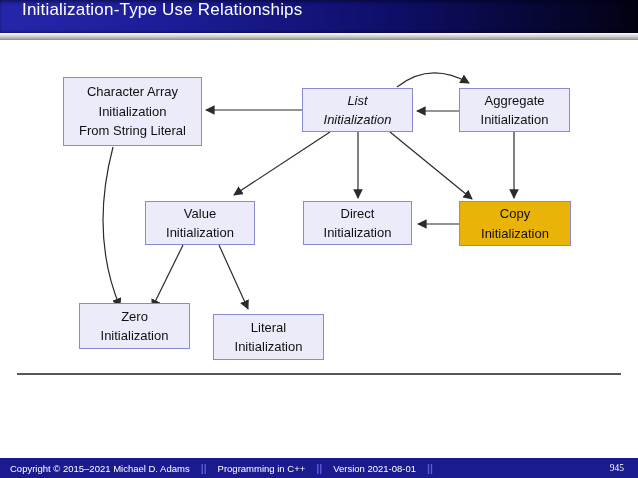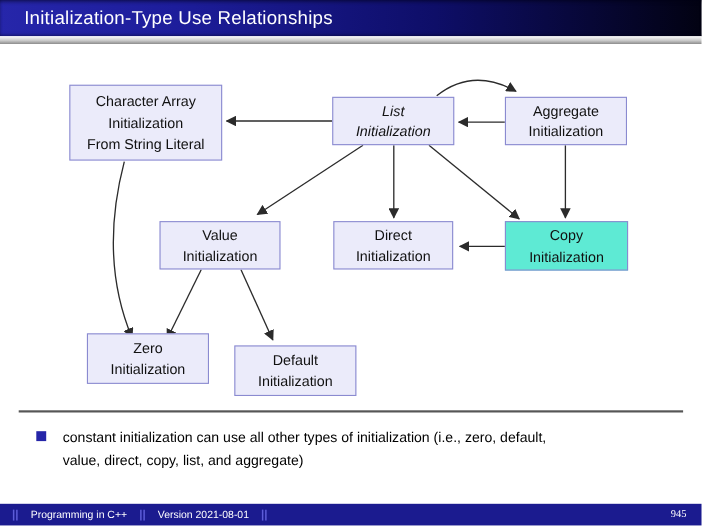--- a/index.html
+++ b/index.html
@@ -8,21 +8,21 @@
     width:638px;height:478px;
     background:#ffffff;
     overflow:hidden;
     font-family:"Liberation Sans", sans-serif;
   }
   
   .titlebar{
     position:absolute;left:0;top:0;width:638px;height:33px;
     background:linear-gradient(90deg,#2626aa 0%,#1d1d9b 25%,#0e0e68 62%,#020212 100%);
     box-shadow:inset 0 3px 4px -2px rgba(0,0,20,.7), inset 0 -2px 3px -1px rgba(0,0,20,.5);
-    display:flex;align-items:center;
+    display:flex;align-items:flex-start;
   }
   .titlebar .title{
     color:#ffffff;font-size:17px;padding-left:22px;letter-spacing:.2px;
   }
   .title-shadow{
     position:absolute;left:0;top:33px;width:638px;height:7px;
     background:linear-gradient(#fdfdfd 0%,#c9c9c9 55%,#8c8c8c 100%);
   }
   
   .diagram{position:absolute;left:0;top:0;width:542px;height:478px;}
@@ -110,44 +110,40 @@
 Initialization</span>
         </div>
         <div class="node" style="left: 145px; top: 201px; width: 110px; height: 44px; background: rgb(235, 235, 250); border-color: rgb(138, 138, 208);">
           <span class="node-label">Value
 Initialization</span>
         </div>
         <div class="node" style="left: 303px; top: 201px; width: 109px; height: 44px; background: rgb(235, 235, 250); border-color: rgb(138, 138, 208); justify-content: center;">
           <span class="node-label">Direct
 Initialization</span>
         </div>
-        <div class="node" style="left: 459px; top: 201px; width: 112px; height: 45px; background: #5eead4; border-color: rgb(138, 138, 208);">
+        <div class="node" style="left: 459px; top: 201px; width: 112px; height: 45px; background: #eab308; border-color: rgb(138, 138, 208);">
           <span class="node-label">Copy
 Initialization</span>
         </div>
         <div class="node" style="left: 79px; top: 303px; width: 111px; height: 46px; background: rgb(235, 235, 250); border-color: rgb(138, 138, 208);">
           <span class="node-label">Zero
 Initialization</span>
         </div>
         <div class="node" style="left: 213px; top: 314px; width: 111px; height: 46px; background: rgb(235, 235, 250); border-color: rgb(138, 138, 208);">
-          <span class="node-label">Default
+          <span class="node-label">Literal
 Initialization</span>
         </div>
       </div>
   </div>
 
   <div class="rule"></div>
 
-  <div class="bullet-row">
-    <span class="bullet-marker" style="background: rgb(37, 37, 168);"></span>
-    <span class="bullet-text">constant initialization can use all other types of initialization (i.e., zero, default,
-value, direct, copy, list, and aggregate)</span>
-  </div>
 
   <div class="footer" style="background: rgb(27, 27, 143);">
+    <span class="f-item f-copy">Copyright © 2015–2021 Michael D. Adams</span>
     <span class="sep" style="color: rgb(92, 92, 216);">||</span>
     <span class="f-item">Programming in C++</span>
     <span class="sep" style="color: rgb(92, 92, 216);">||</span>
     <span class="f-item">Version 2021-08-01</span>
     <span class="sep" style="color: rgb(92, 92, 216);">||</span>
     <span class="spacer"></span>
     <span class="f-item f-page">945</span>
   </div>
 
 </div>

